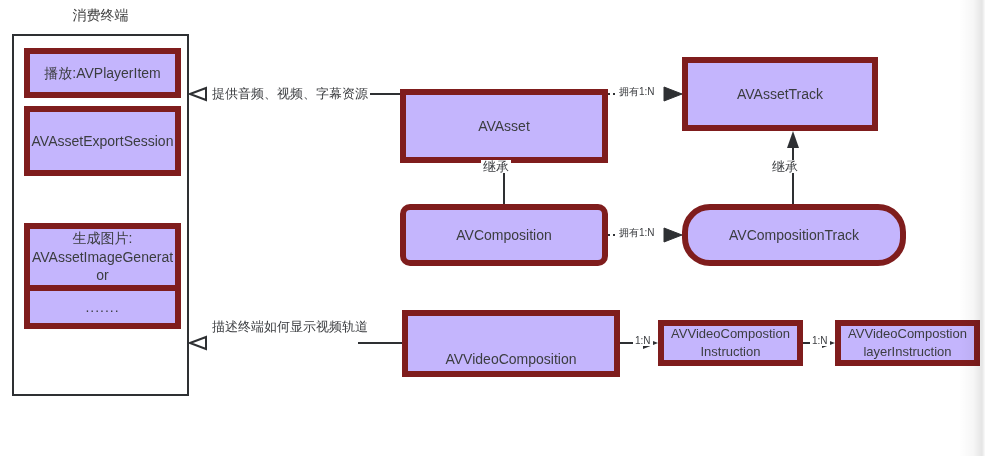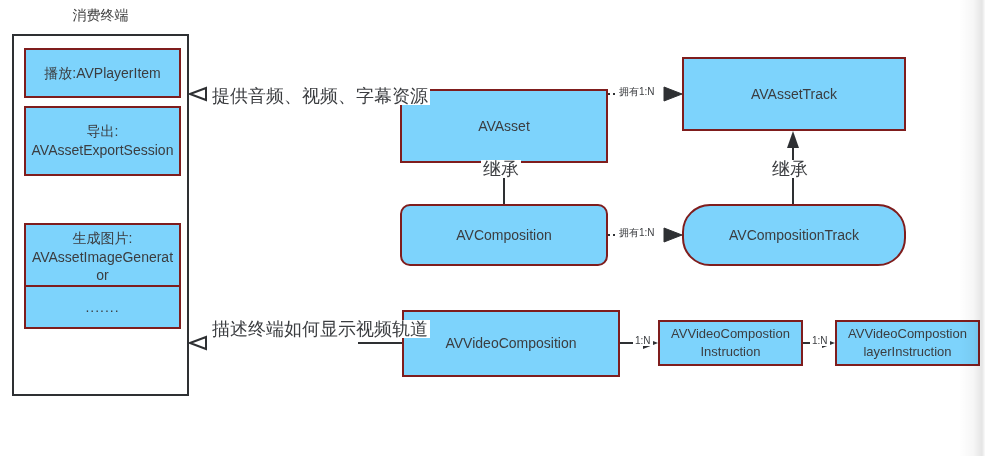--- a/index.html
+++ b/index.html
@@ -25,22 +25,22 @@
     right: 0;
     width: 26px;
     height: 456px;
     background: linear-gradient(to right, rgba(0,0,0,0.0) 0%, rgba(0,0,0,0.035) 55%, rgba(0,0,0,0.10) 88%, rgba(0,0,0,0.02) 100%);
     pointer-events: none;
   }
 
   .node {
     position: absolute;
     box-sizing: border-box;
-    border: 2px solid #7f1d1d;
-    background: #7dd3fc;
+    border: 6px solid #7f1d1d;
+    background: #c4b5fd;
     display: flex;
     align-items: center;
     justify-content: center;
     text-align: center;
     font-size: 14px;
     line-height: 1.35;
     color: #3b3d40;
     padding: 2px 2px;
   }
   .node.small { font-size: 13px; }
@@ -54,21 +54,21 @@
   .container-title {
     position: absolute;
     font-size: 14px;
     color: #404040;
     text-align: center;
     white-space: nowrap;
   }
 
   .edge-label {
     position: absolute;
-    font-size: 18px;
+    font-size: 13px;
     color: #3b3d40;
     background: #ffffff;
     white-space: nowrap;
     padding: 0 2px;
     line-height: 1;
   }
   .edge-label.small { font-size: 10px; }
 
   svg.wires {
     position: absolute;
@@ -121,54 +121,53 @@
   <div class="container-title" style="left:12px; top:7px; width:177px;">消费终端</div>
 
   <div class="container-box" style="left:12px; top:34px; width:177px; height:362px;"></div>
 
   <div class="node" style="left:24px; top:48px; width:157px; height:50px;">
     <span>播放:AVPlayerItem</span>
   </div>
 
   <div class="node" style="left:24px; top:106px; width:157px; height:70px;">
     <div>
-      <div>导出:</div>
       <div>AVAssetExportSession</div>
     </div>
   </div>
 
   <div class="node" style="left:24px; top:196px; width:157px; height:68px;margin-top:27px;">
     <div>
       <div>生成图片:</div>
       <div>AVAssetImageGenerat</div>
       <div>or</div>
     </div>
   </div>
 
   <div class="node" style="left:24px; top:285px; width:157px; height:44px;">
     <span class="dots-text">.......</span>
   </div>
 
   <div class="node" style="left:400px; top:57px; width:208px; height:74px;margin-top:32px;">
     <span>AVAsset</span>
   </div>
 
-  <div class="node" style="left:682px; top:57px; width:224px; height:74px;text-align:right;">
+  <div class="node" style="left:682px; top:57px; width:196px; height:74px;text-align:right;">
     <span>AVAssetTrack</span>
   </div>
 
   <div class="node" style="left:400px; top:204px; width:208px; height:62px;border-radius:10px;">
     <span>AVComposition</span>
   </div>
 
   <div class="node" style="left:682px; top:204px; width:224px; height:62px;border-radius:28px;">
     <span>AVCompositionTrack</span>
   </div>
 
-  <div class="node" style="left:402px; top:310px; width:218px; height:67px;">
+  <div class="node" style="left:402px; top:310px; width:218px; height:67px;align-items:flex-end;">
     <span>AVVideoComposition</span>
   </div>
 
   <div class="node small" style="left:658px; top:320px; width:145px; height:46px;">
     <div>
       <div>AVVideoCompostion</div>
       <div>Instruction</div>
     </div>
   </div>
 

